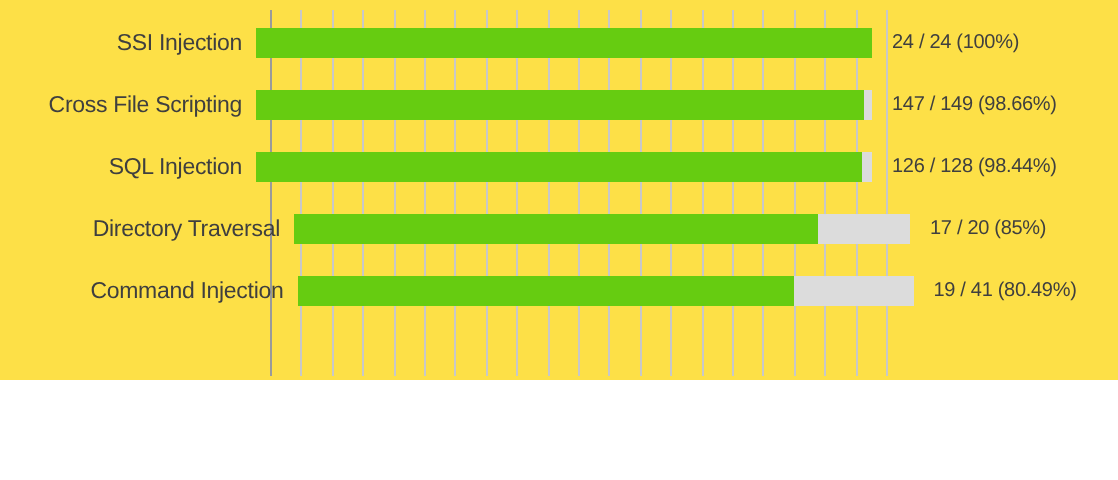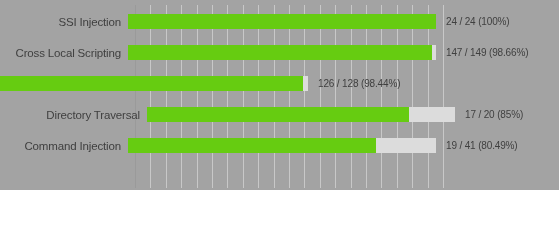--- a/index.html
+++ b/index.html
@@ -7,21 +7,21 @@
     padding: 0;
     background: #ffffff;
   }
   body {
     font-family: "Liberation Sans", sans-serif;
   }
   #chart-root {
     position: relative;
     width: 559px;
     height: 190px;
-    background: #a3a3a3;
+    background: #fde047;
     overflow: hidden;
   }
   .chart-rows {
     position: absolute;
     left: 0;
     top: 0;
     width: 559px;
     height: 190px;
   }
   .bar-row {
@@ -123,43 +123,44 @@
 
     <div class="bar-row" style="top:6px;">
       <div class="cat-label">SSI Injection</div>
       <div class="track">
         <div class="fill" style="width: 100%;"></div>
       </div>
       <div class="value-label">24 / 24 (100%)</div>
     </div>
 
     <div class="bar-row" style="top:37px;">
-      <div class="cat-label">Cross Local Scripting</div>
+      <div class="cat-label">Cross File Scripting</div>
       <div class="track">
         <div class="fill" style="width: 98.66%;"></div>
       </div>
       <div class="value-label">147 / 149 (98.66%)</div>
     </div>
 
     <div class="bar-row" style="top:68px;">
+      <div class="cat-label">SQL Injection</div>
       <div class="track">
         <div class="fill" style="width: 98.44%;"></div>
       </div>
       <div class="value-label">126 / 128 (98.44%)</div>
     </div>
 
     <div class="bar-row" style="top:99px;margin-left:19px;">
       <div class="cat-label">Directory Traversal</div>
       <div class="track">
         <div class="fill" style="width: 85%;"></div>
       </div>
       <div class="value-label">17 / 20 (85%)</div>
     </div>
 
-    <div class="bar-row" style="top:130px;">
+    <div class="bar-row" style="top:130px;justify-content:center;">
       <div class="cat-label">Command Injection</div>
       <div class="track">
         <div class="fill" style="width: 80.49%;"></div>
       </div>
       <div class="value-label">19 / 41 (80.49%)</div>
     </div>
 
 
   </div>
 </div>

